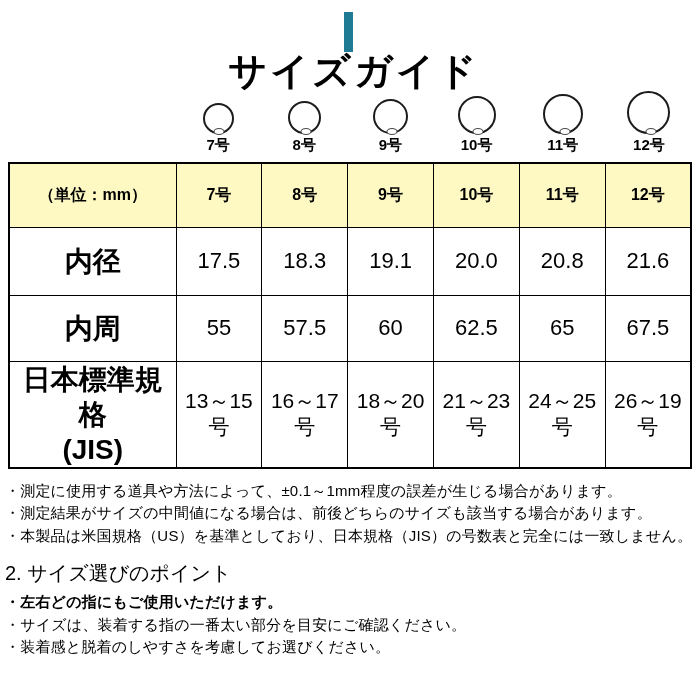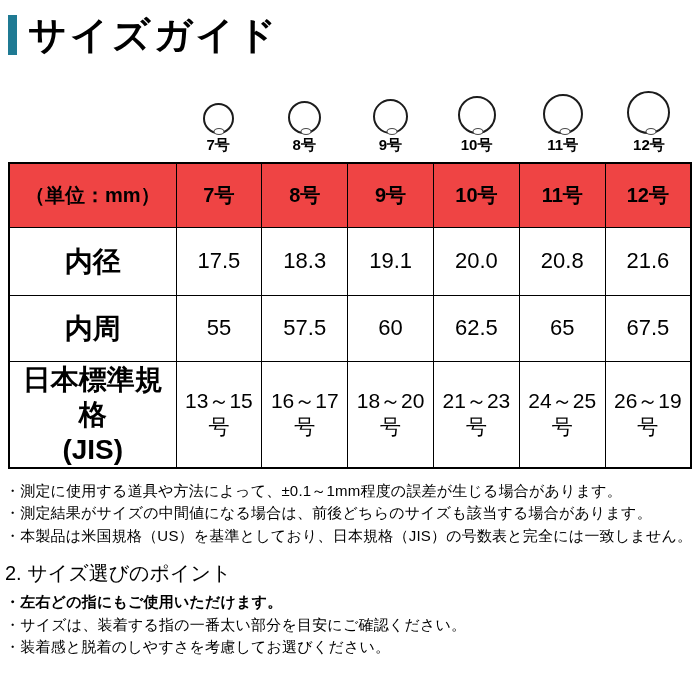--- a/index.html
+++ b/index.html
@@ -8,21 +8,21 @@
     background: #ffffff;
     color: #000000;
     font-family: "Liberation Sans", "DejaVu Sans", sans-serif;
     overflow: hidden;
   }
   .page { width: 700px; height: 700px; padding-top: 12px; }
 
   
   .title-row {
     display: flex; align-items: center;
-    margin-left: 8px; height: 46px;
+    margin-left: 8px; height: 46px; flex-direction: column;
   }
   .accent-bar {
     width: 9px; height: 40px;
     background: #1f7a93;
     margin-right: 11px;
     flex: 0 0 auto;
   }
   .page-title {
     font-size: 38px; font-weight: bold;
     letter-spacing: 3px; line-height: 1;
@@ -71,23 +71,23 @@
     table-layout: fixed;
   }
   .size-table td, .size-table th {
     border: 1px solid #000000;
     text-align: center;
     vertical-align: middle;
     white-space: pre-line;
     line-height: 1.25;
   }
   .size-table .hdr-row td {
-    background: #ef4444;
+    background: #fef9c3;
     font-weight: bold;
-    font-size: 20px;
+    font-size: 16px;
     height: 64px;
   }
   .size-table .row-label {
     font-weight: bold;
     font-size: 28px;
   }
   .size-table .val {
     font-size: 22px;
     font-weight: normal;
   }

